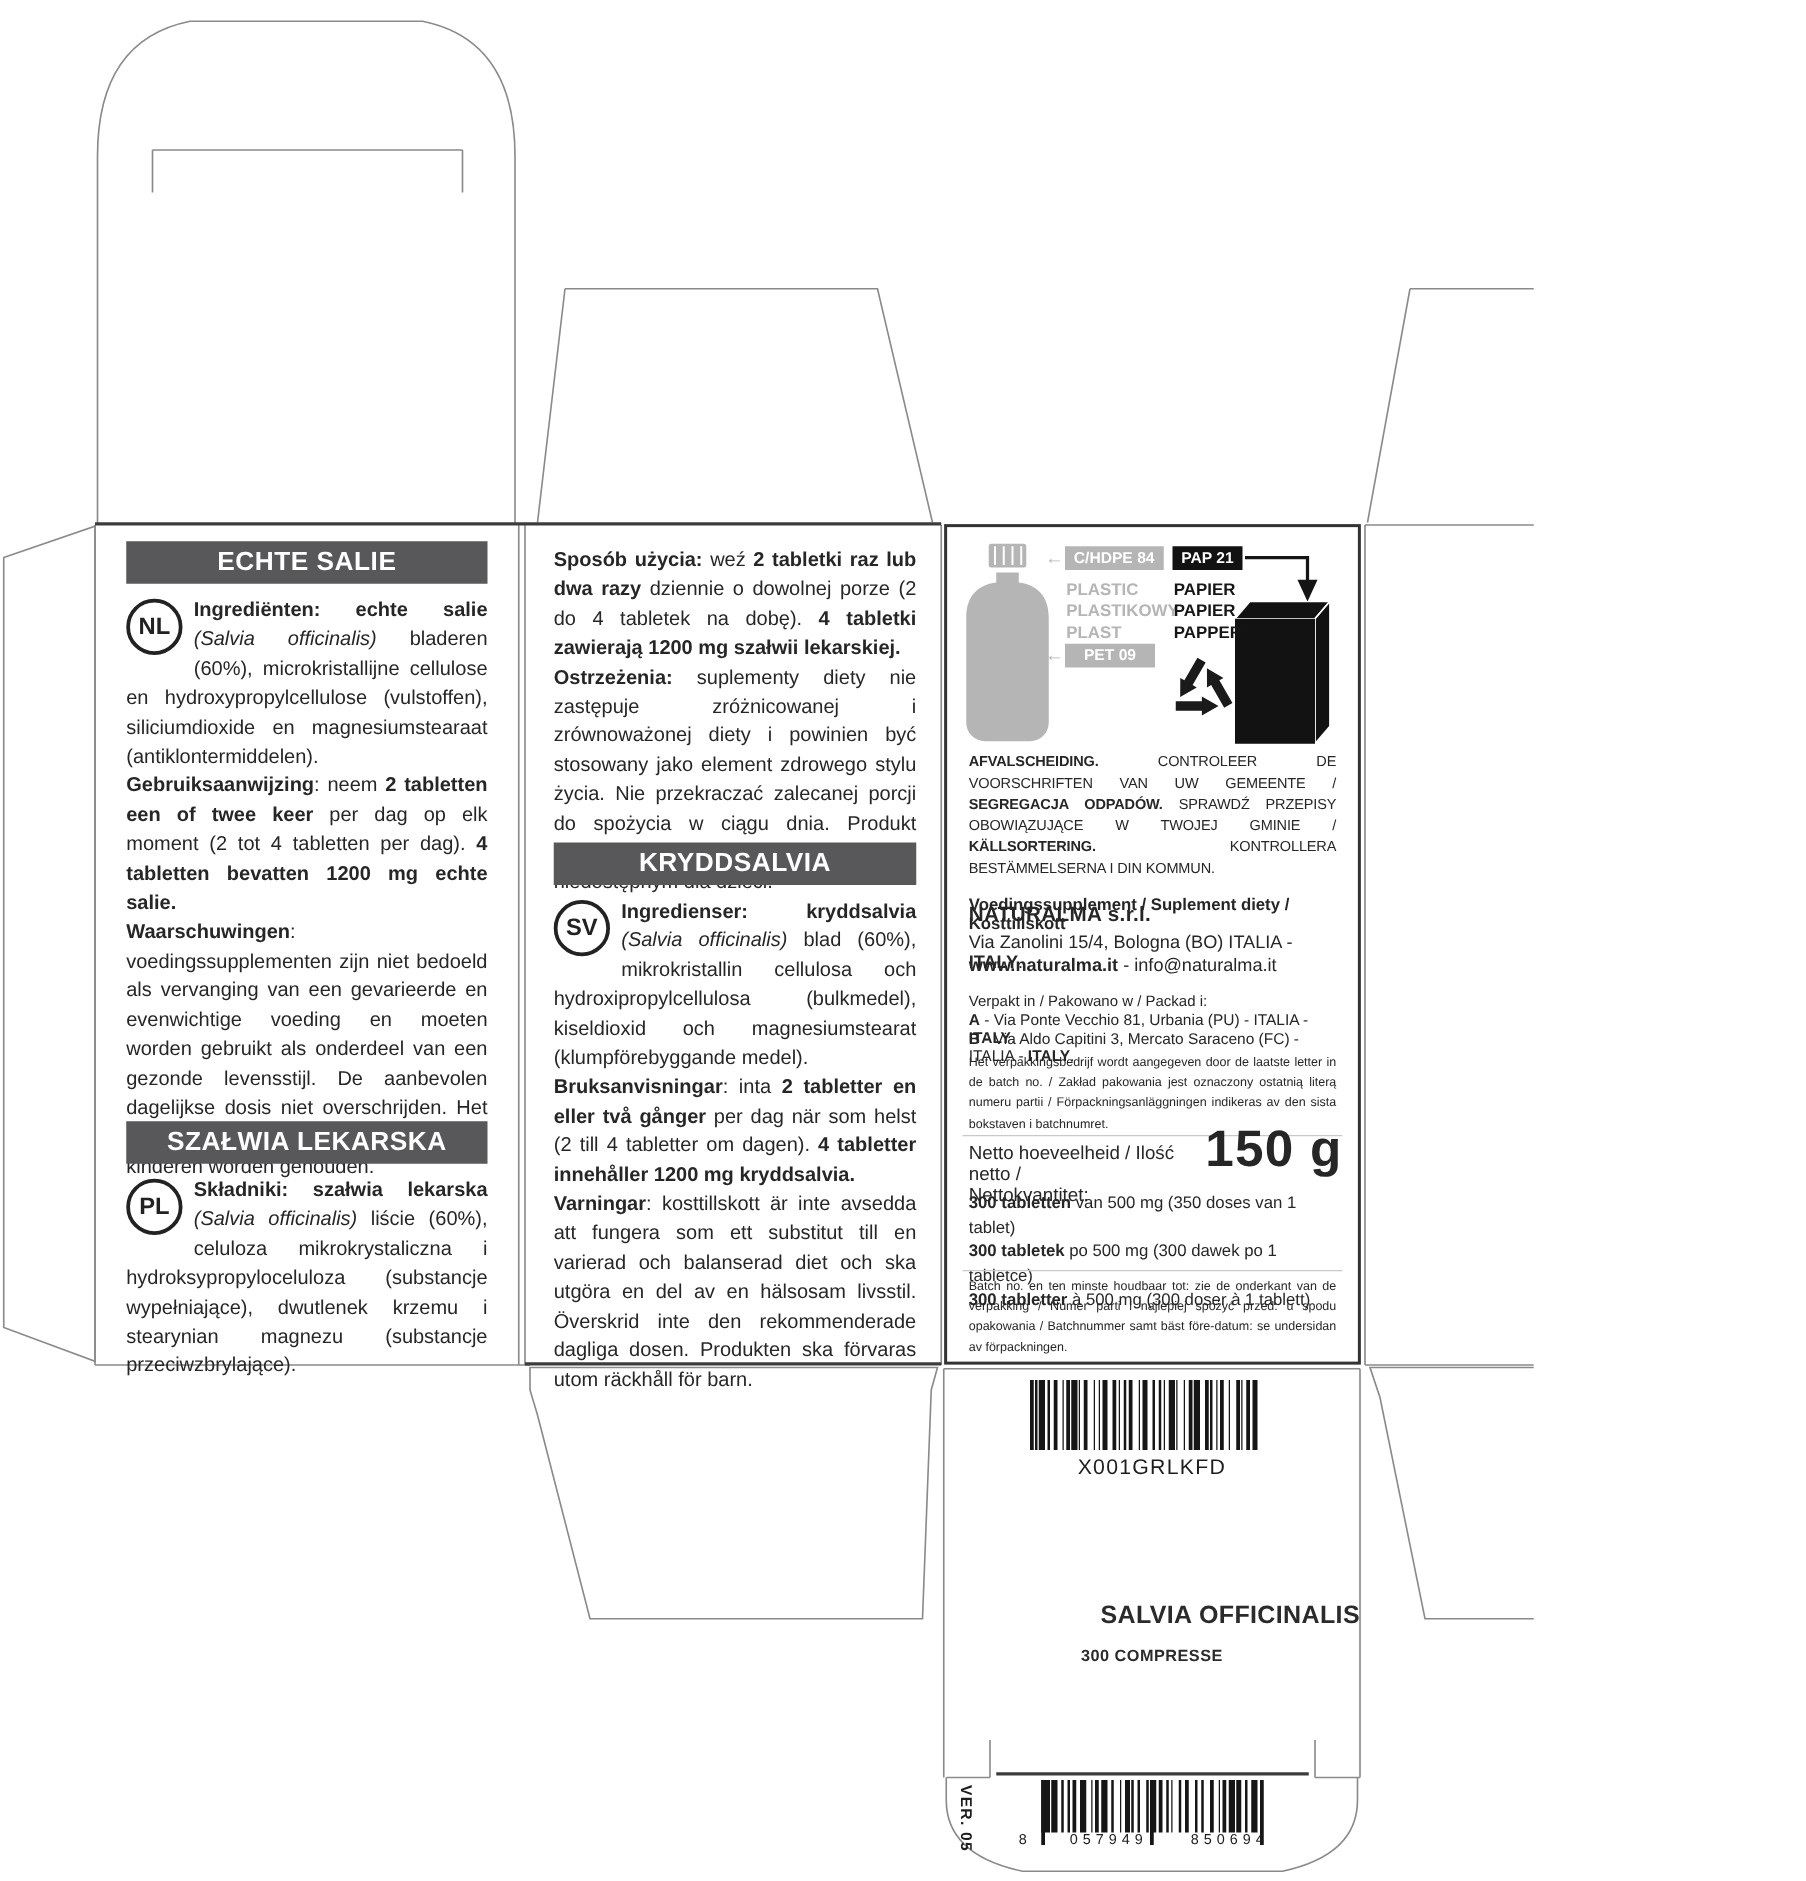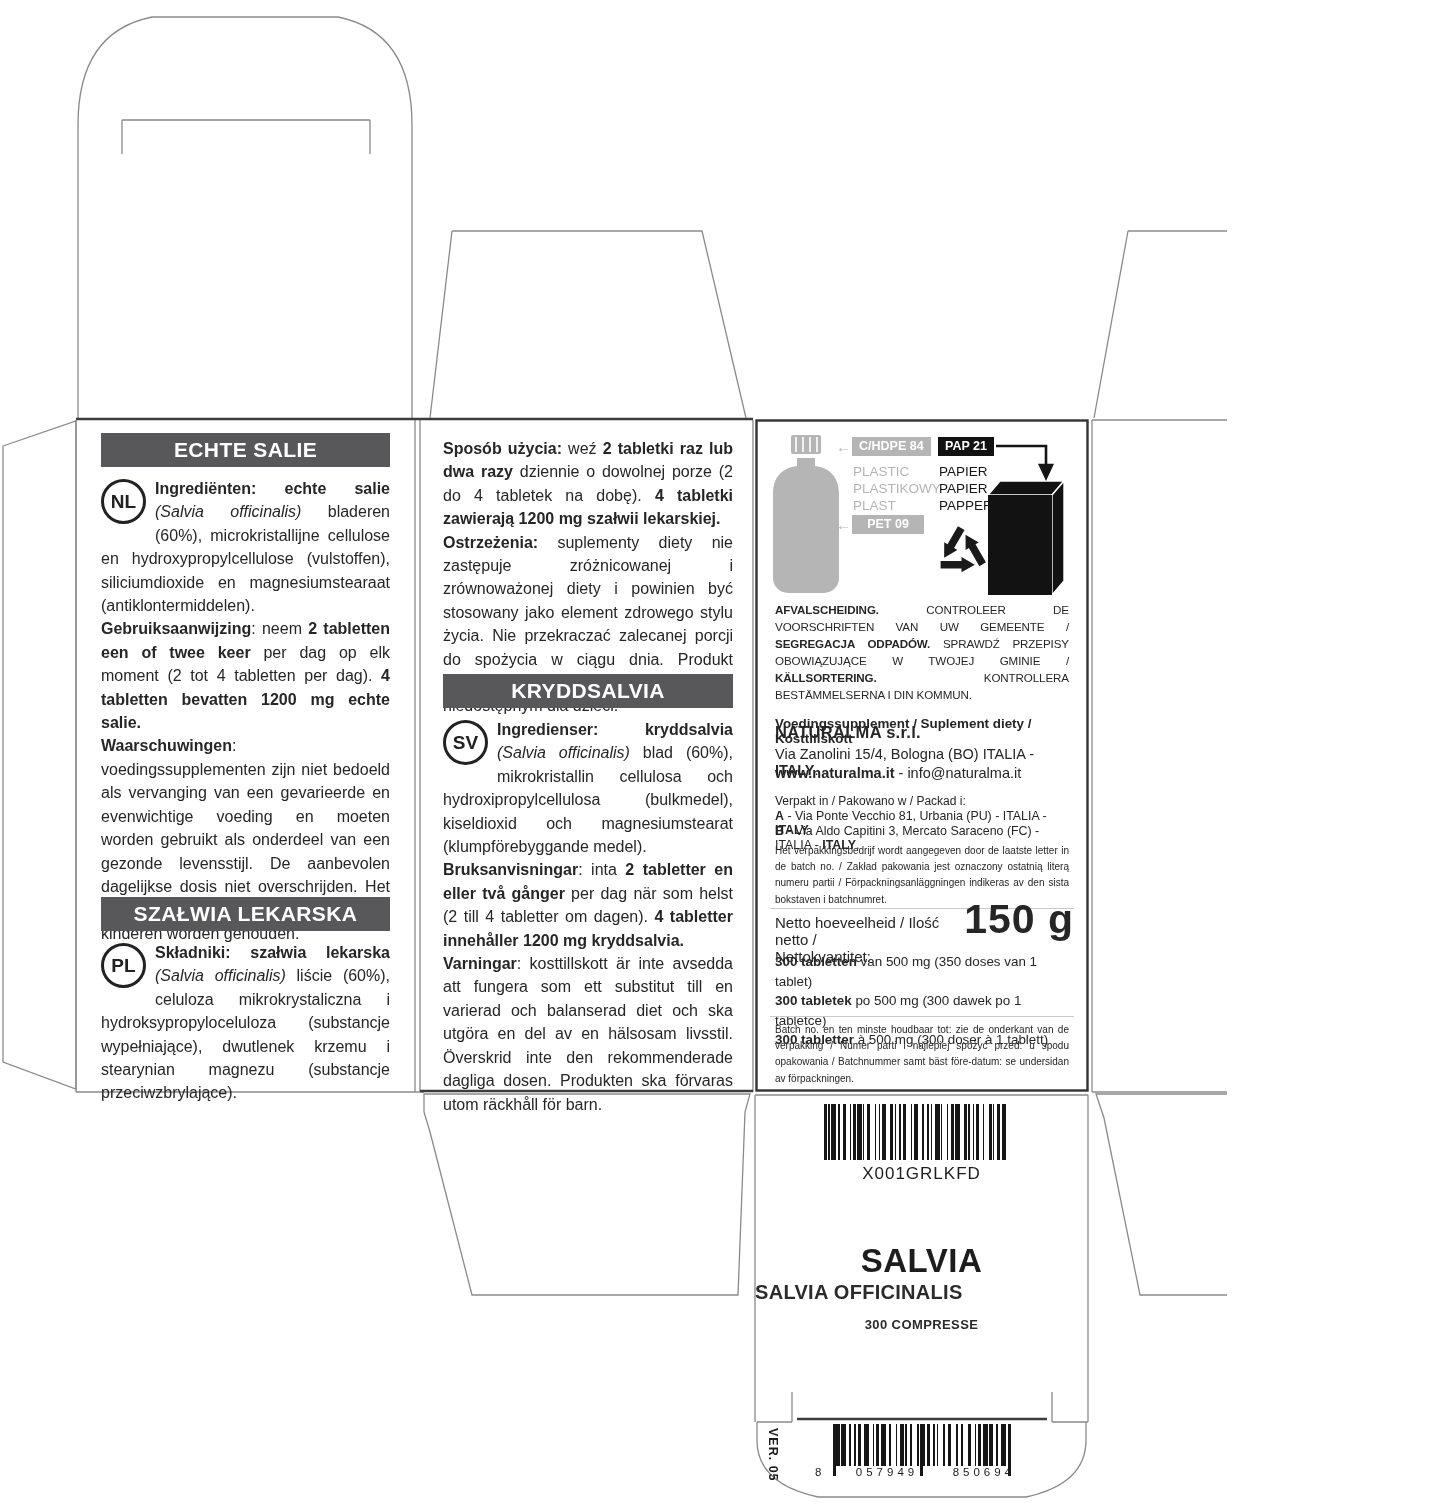--- a/index.html
+++ b/index.html
@@ -21,21 +21,21 @@
          margin:2px 9px 2px 0;color:#222;}
 
   
   .small-caps-block{font-size:11.6px;line-height:17px;font-weight:bold;text-align:justify;letter-spacing:-.1px;}
   .note{font-size:10px;line-height:16.2px;text-align:justify;}
   .chip{display:inline-block;color:#fff;font-weight:bold;font-size:12.5px;line-height:19px;
         padding:0 7px;text-align:center;}
   .chip.gray{background:#b5b5b5;}
   .chip.black{background:#121212;}
   .garrow{color:#b5b5b5;font-weight:bold;font-size:15px;line-height:19px;}
-  .matwords{font-size:13.5px;line-height:17px;font-weight:normal;}
+  .matwords{font-size:13.5px;line-height:17px;font-weight:bold;}
   .matwords div{margin:0;}
   .gray-t{color:#b5b5b5;}
   .sep{border-top:1px solid #c9c9c9;height:0;}
 
   
   .bars{display:flex;align-items:stretch;}
   .bars span{display:block;height:100%;}
   .bars .bar{background:#161616;}
   .bars .gap{background:transparent;}
 
@@ -253,22 +253,21 @@
       <span class="gap" style="width: 1.45px;"></span>
       <span class="bar" style="width: 1.45px;"></span>
       <span class="gap" style="width: 2.9px;"></span>
       <span class="bar" style="width: 2.9px;"></span>
       <span class="gap" style="width: 1.45px;"></span>
       <span class="bar" style="width: 4.35px;"></span>
       <span class="gap" style="width: 1.45px;"></span>
     </div>
   <div class="abs" style="left:755px;top:1164px;width:333px;text-align:center;font-size:17px;letter-spacing:1px;color:#1d1d1d;">X001GRLKFD</div>
 
-  <div class="abs" style="left:755px;top:1242px;width:333px;text-align:center;font-size:33px;font-weight:bold;letter-spacing:.5px;color:#1d1d1d;">SALVIA</div>
-  <div class="abs" style="left:755px;top:1281px;width:333px;text-align:left;font-size:20px;font-weight:bold;letter-spacing:.3px;color:#2b2b2b;">SALVIA OFFICINALIS</div>
+  <div class="abs" style="left:755px;top:1281px;width:333px;text-align:right;font-size:20px;font-weight:bold;letter-spacing:.3px;color:#2b2b2b;">SALVIA OFFICINALIS</div>
   <div class="abs" style="left:755px;top:1317px;width:333px;text-align:center;font-size:13px;font-weight:bold;letter-spacing:.4px;color:#2b2b2b;">300 COMPRESSE</div>
 
   <div class="abs vtext" style="left:766px;top:1428px;height:62px;">VER. 05</div>
 
   <div class="abs bars" style="left:833px;top:1424px;width:178px;height:42px;">
       <span class="bar" style="width: 1.65px;"></span>
       <span class="gap" style="width: 1.65px;"></span>
       <span class="bar" style="width: 3.3px;"></span>
       <span class="gap" style="width: 1.65px;"></span>
       <span class="bar" style="width: 4.95px;"></span>

